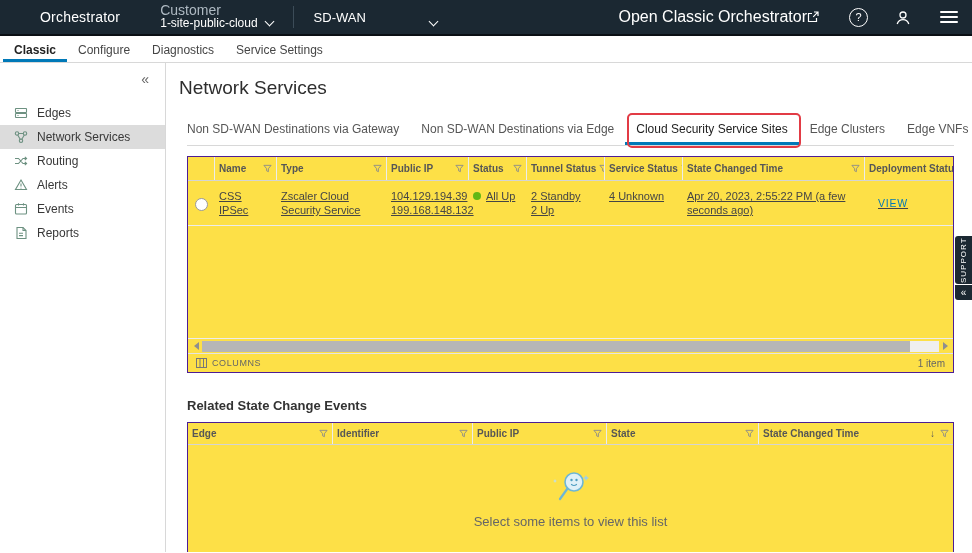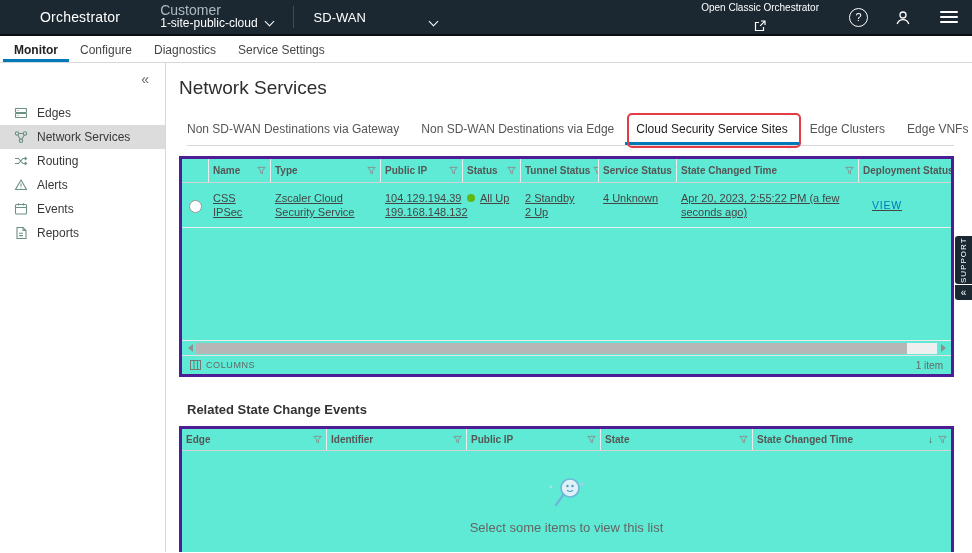--- a/index.html
+++ b/index.html
@@ -13,21 +13,21 @@
   .brand { font-size:14px; margin-left:26px; letter-spacing:.2px; cursor:default; }
   .customer { margin-left:40px; display:flex; flex-direction:column; justify-content:center; cursor:pointer; }
   .customer-label { font-size:14px; color:#aeb9c2; line-height:11px; }
   .customer-value { font-size:12px; display:flex; align-items:center; gap:8px; line-height:14px; }
   .vsep { width:1px; height:22px; background:#3c4c58; margin:0 20px; }
   .product { font-size:13px; display:flex; align-items:flex-end; cursor:pointer; }
   .product .chev { margin-left:64px; }
   .chev { width:7px; height:7px; border-right:1.5px solid #fff; border-bottom:1.5px solid #fff;
           transform:rotate(45deg); display:inline-block; margin-top:-3px; }
   .top-right { margin-left:auto; display:flex; align-items:center; }
-  .open-classic { font-size:10px; display:flex; align-items:center; gap:7px; cursor:pointer;flex-direction:column; }
+  .open-classic { font-size:16px; display:flex; align-items:center; gap:0; cursor:pointer; }
   .help { width:19px; height:19px; border:1.5px solid #fff; border-radius:50%; font-size:11px;
           display:flex; align-items:center; justify-content:center; margin-left:30px; cursor:pointer; }
   .usericon { margin-left:26px; cursor:pointer; display:flex; }
   .burger { margin-left:28px; width:18px; display:flex; flex-direction:column; gap:3px; cursor:pointer; }
   .burger span { height:2px; background:#fff; border-radius:1px; }
 
   
   .navtabs { display:flex; height:27px; align-items:stretch; border-bottom:1px solid #d8d8d8;
              background:#fff; padding-left:3px; }
   .navtab { font-size:12px; color:#454545; padding:7px 11px 0; cursor:pointer; }
@@ -49,21 +49,21 @@
   h1.page-title { font-size:19px; font-weight:500; color:#2e2e2e; }
 
   .content-tabs { display:flex; margin:16px 0 0 8px; border-bottom:1px solid #d8d8d8; }
   .ctab { font-size:12px; color:#565656; padding:7px 11px 9px; cursor:pointer; position:relative; white-space:nowrap; }
   .ctab:first-child { padding-left:0; }
   .ctab.active { color:#1e1e1e; box-shadow:inset 0 -3px 0 #0079b8; }
   .hl-box { position:absolute; left:2px; right:-2px; top:-2px; bottom:-3px;
             border:2px solid #e23b45; border-radius:5px; pointer-events:none; }
 
   
-  .grid { border:3px solid #4c1d95; background:#5eead4; }
+  .grid { margin-left:8px; border:1px solid #4c1d95; background:#fde047; }
   .ghead { display:flex; align-items:center; border-bottom:1px solid #d4d4d4; font-size:10px;
            font-weight:700; color:#565656; }
   .gh { display:flex; align-items:center; justify-content:space-between; padding:0 4px;
         height:100%; border-left:1px solid #ececec; overflow:hidden; white-space:nowrap; cursor:pointer; }
   .gh:first-child { border-left:none; }
   .funnel { width:9px; height:9px; flex:none; margin-left:3px; cursor:pointer; }
   .funnel path { stroke:#8a8a8a; fill:none; stroke-width:1; }
   .sort { color:#565656; font-size:10px; margin-left:auto; padding-right:2px; }
 
   
@@ -154,21 +154,21 @@
       </span>
       <div class="burger">
         <span></span>
           <span></span>
           <span></span>
       </div>
     </div>
   </header>
 
   <nav class="navtabs">
-    <div class="navtab active">Monitor</div>
+    <div class="navtab active">Classic</div>
     <div class="navtab">Configure</div>
     <div class="navtab">Diagnostics</div>
     <div class="navtab">Service Settings</div>
   </nav>
 
   <div class="bodyrow">
 
     <aside class="sidebar">
       <div class="collapse">«</div>
       <ul class="side-items">

